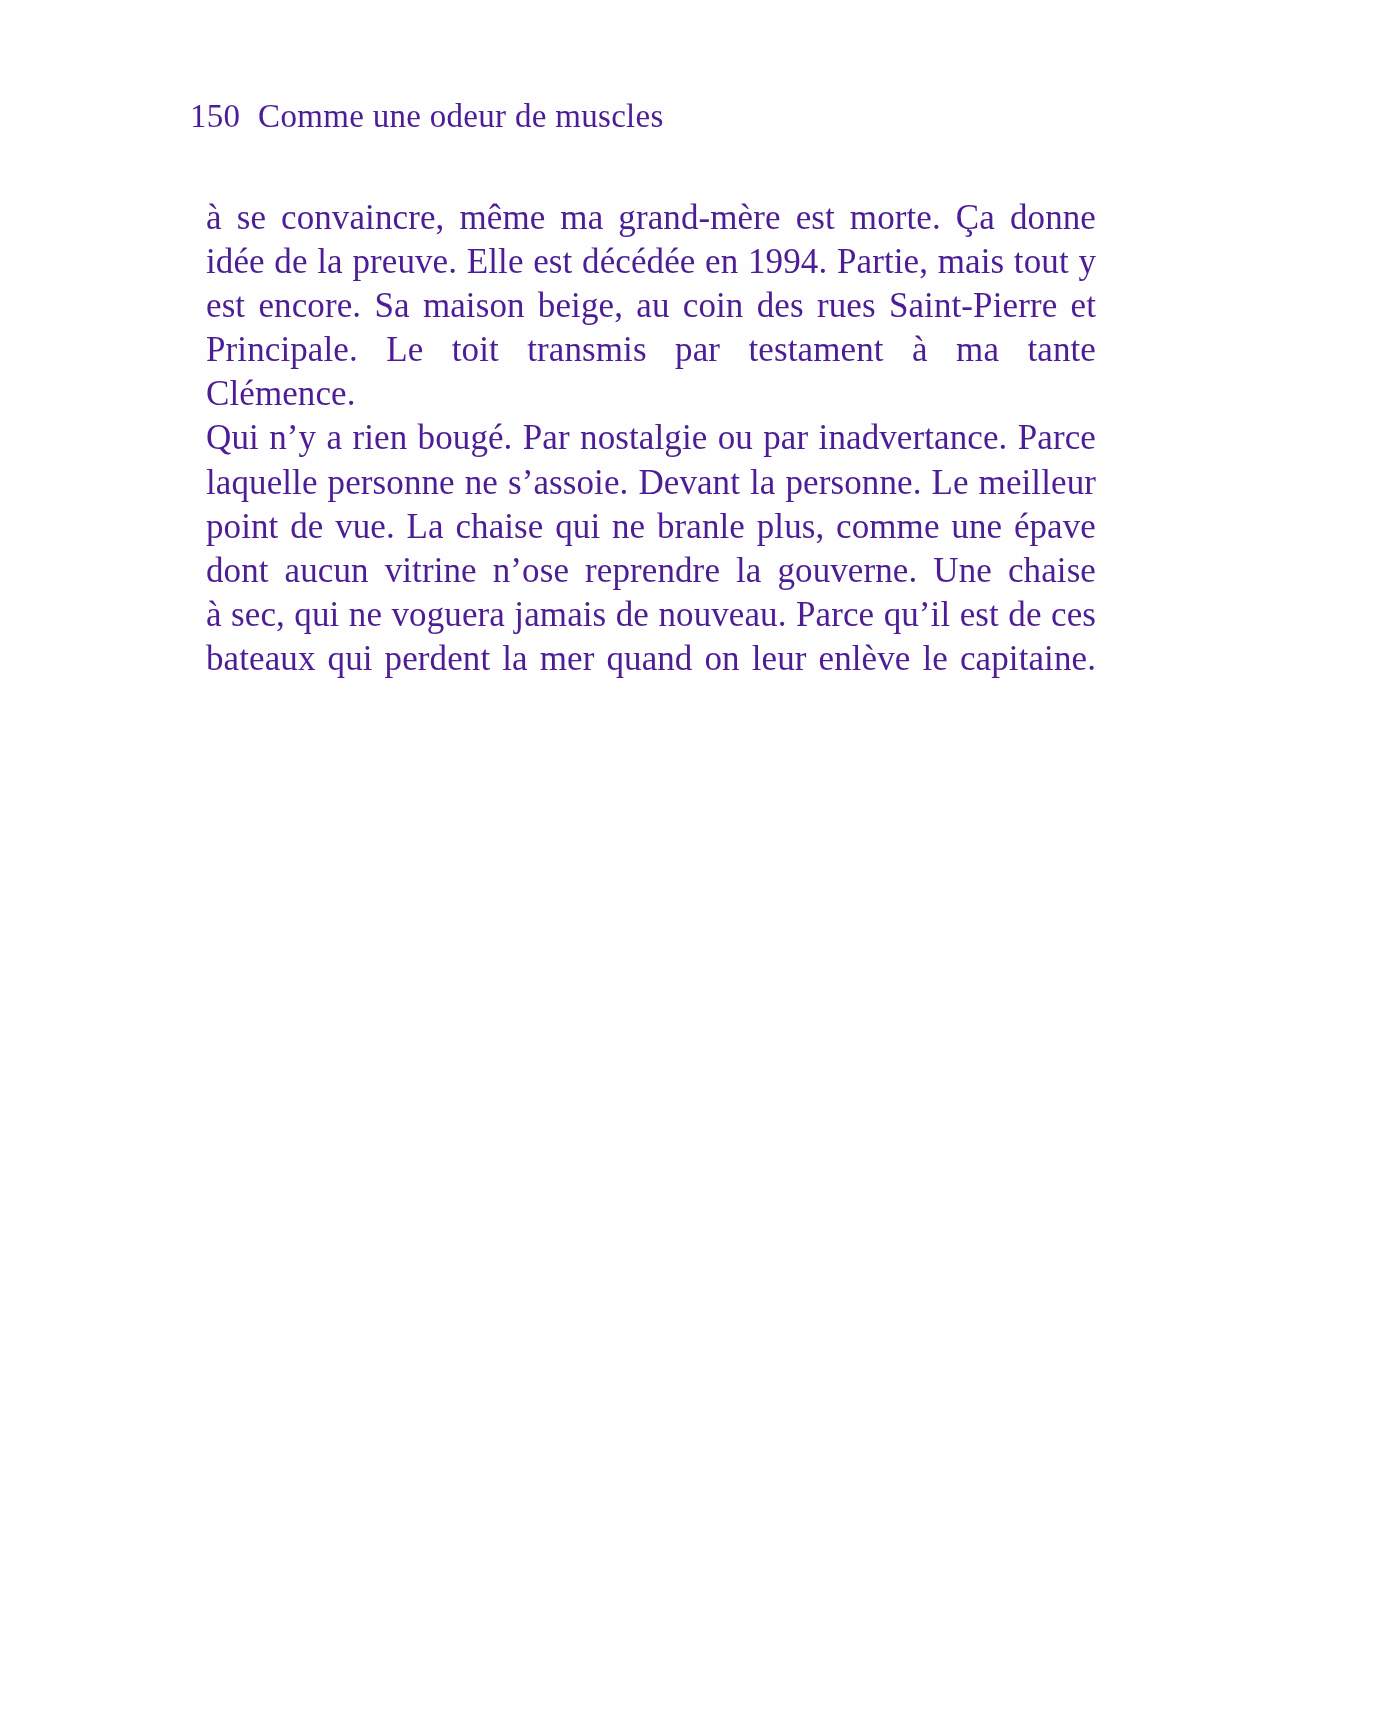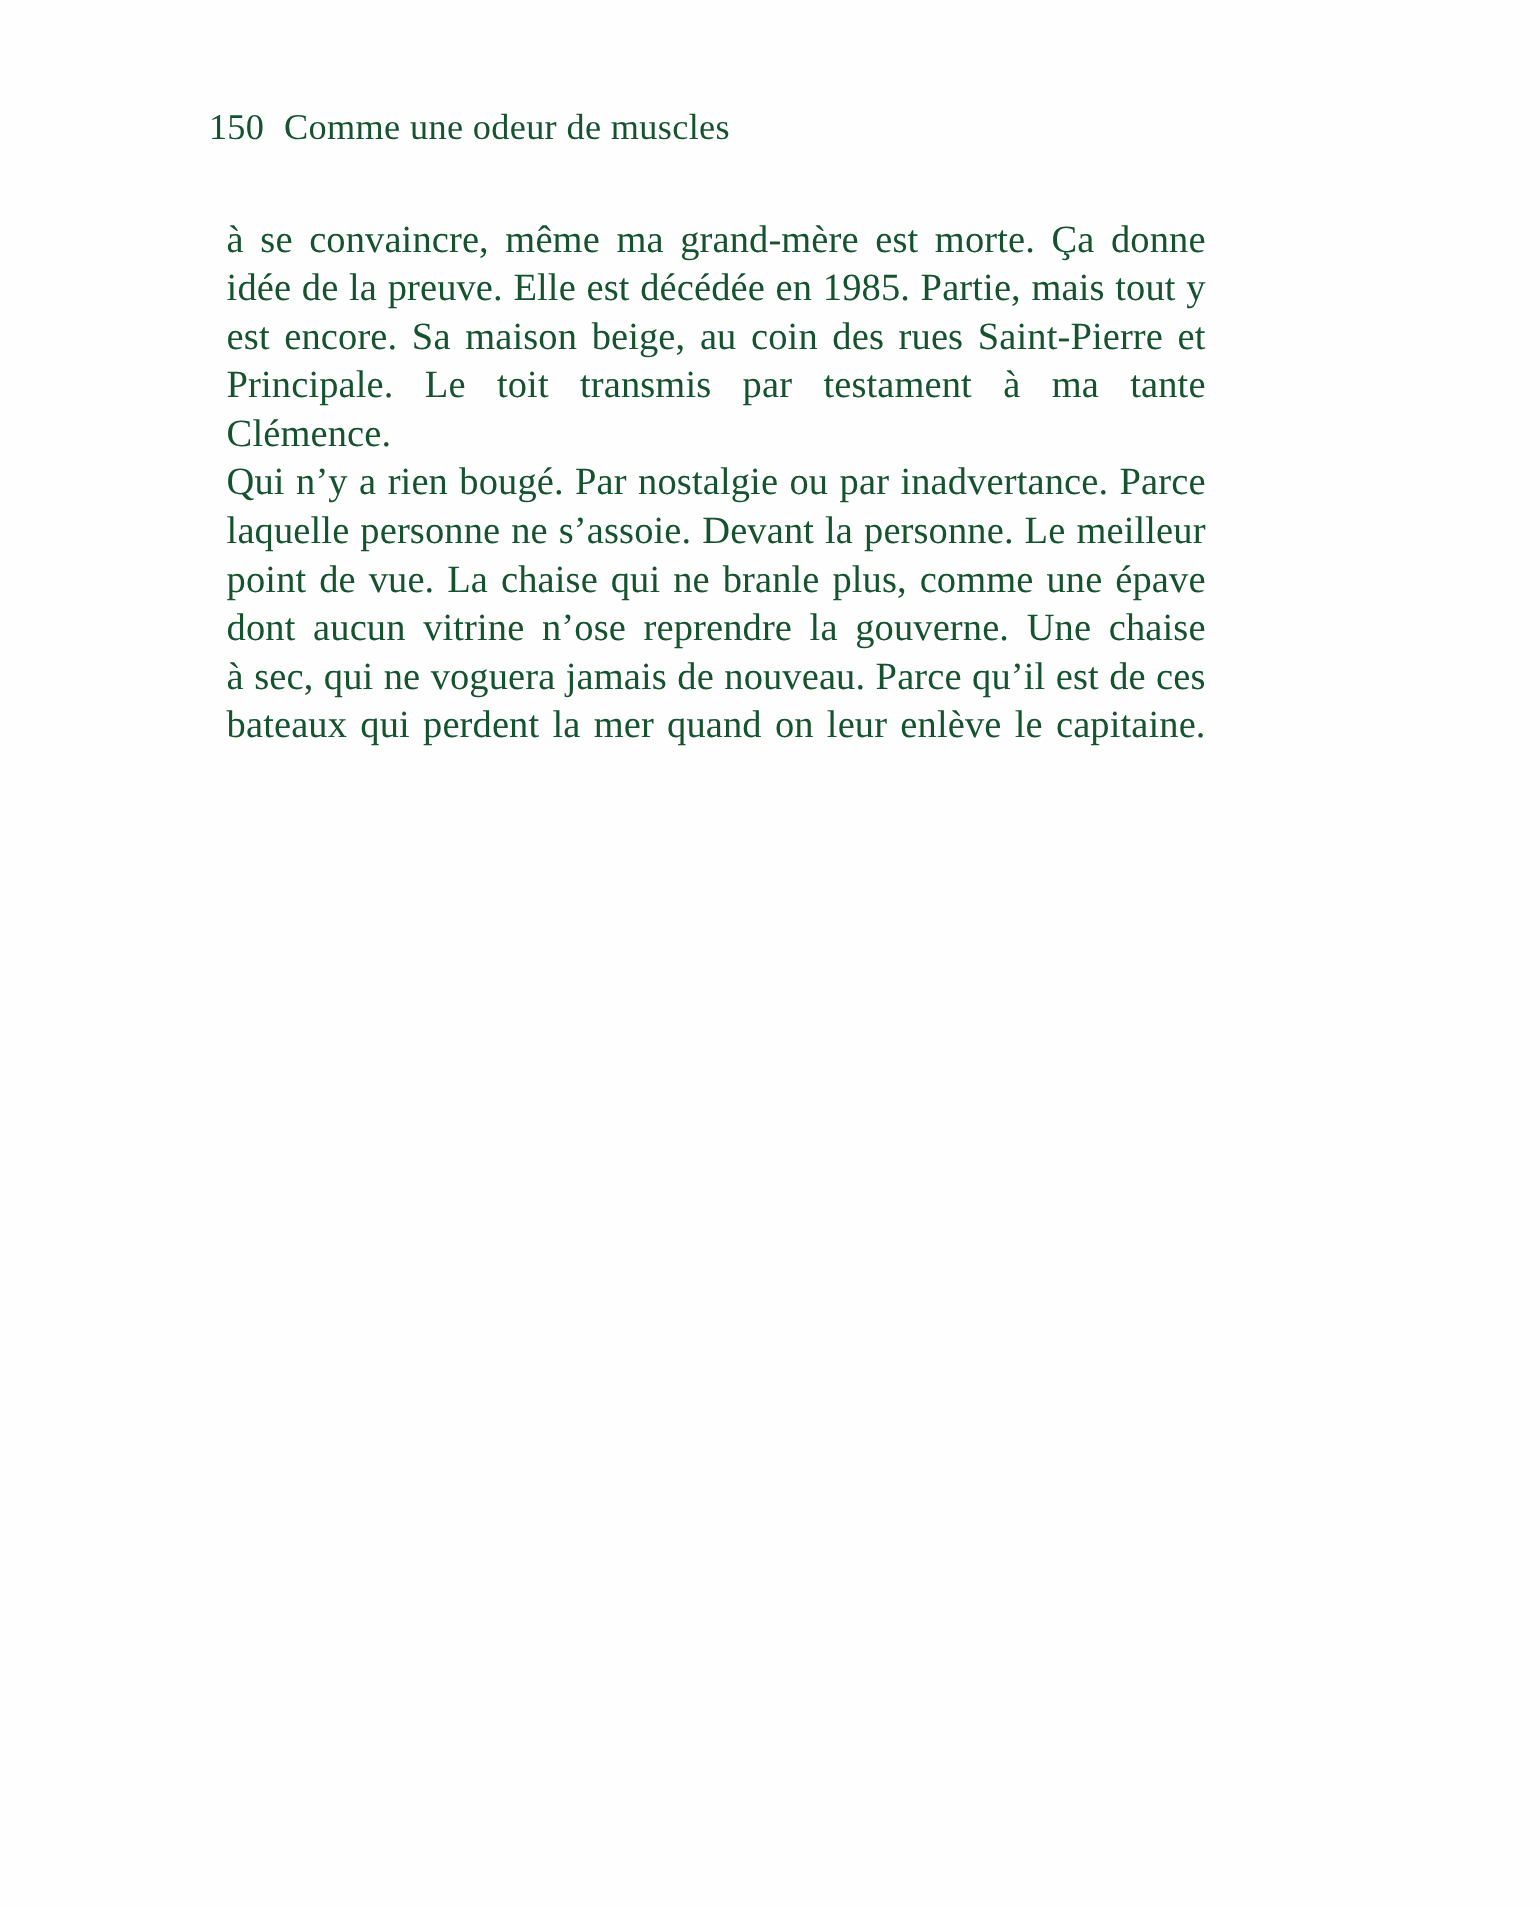--- a/index.html
+++ b/index.html
@@ -4,21 +4,21 @@
 <style>
   html, body {
     margin: 0;
     padding: 0;
   }
   .page {
     position: relative;
     width: 1400px;
     height: 1734px;
     background: #fefefe;
-    color: #14532d;
+    color: #4c1d95;
     font-family: "Liberation Serif", "DejaVu Serif", serif;
     overflow: hidden;
   }
   .running-header {
     position: absolute;
     top: 96px;
     left: 190px;
     display: flex;
     align-items: baseline;
     gap: 18px;
@@ -55,21 +55,21 @@
 
 <div class="page">
 
   <div class="running-header">
     <span class="page-number">150</span>
     <span class="running-title">Comme une odeur de muscles</span>
   </div>
 
   <div class="body-text">
     <div class="text-line">à se convaincre, même ma grand-mère est morte. Ça donne</div>
-    <div class="text-line">idée de la preuve. Elle est décédée en 1985. Partie, mais tout y</div>
+    <div class="text-line">idée de la preuve. Elle est décédée en 1994. Partie, mais tout y</div>
     <div class="text-line">est encore. Sa maison beige, au coin des rues Saint-Pierre et</div>
     <div class="text-line">Principale. Le toit transmis par testament à ma tante Clémence.</div>
     <div class="text-line">Qui n’y a rien bougé. Par nostalgie ou par inadvertance. Parce</div>
     <div class="text-line">laquelle personne ne s’assoie. Devant la personne. Le meilleur</div>
     <div class="text-line">point de vue. La chaise qui ne branle plus, comme une épave</div>
     <div class="text-line">dont aucun vitrine n’ose reprendre la gouverne. Une chaise</div>
     <div class="text-line">à sec, qui ne voguera jamais de nouveau. Parce qu’il est de ces</div>
     <div class="text-line">bateaux qui perdent la mer quand on leur enlève le capitaine.</div>
   </div>
 

